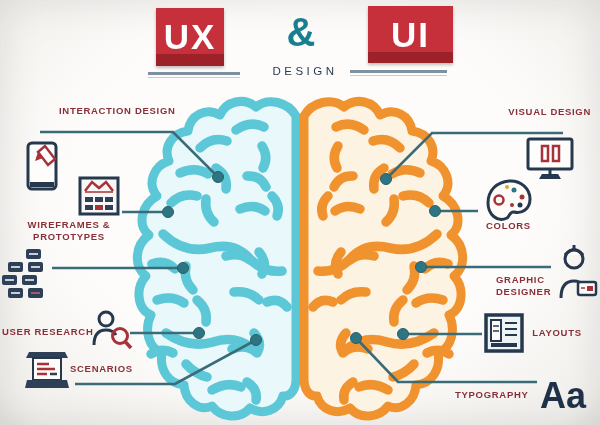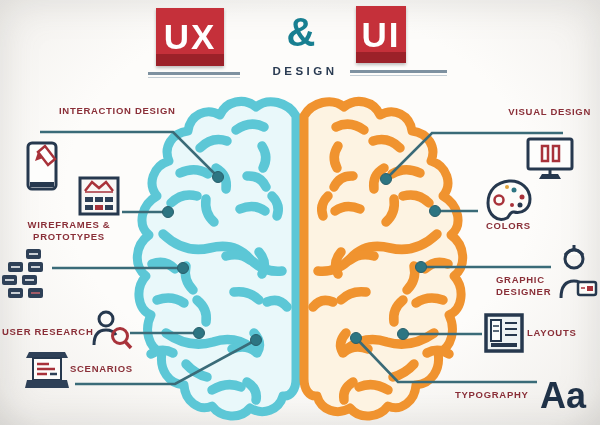--- a/index.html
+++ b/index.html
@@ -8,41 +8,41 @@
     box-shadow:inset 0 0 40px rgba(110,110,105,.18);}
   svg{display:block;}
   .art{position:absolute;left:0;top:0;}
 
   
   .badge{position:absolute;display:flex;align-items:center;justify-content:center;
     background:linear-gradient(#c5303a,#c5303a 80%,#9c2129 80%);
     color:#fff;font-weight:bold;font-size:35px;letter-spacing:2px;
     box-shadow:0 2px 3px rgba(0,0,0,.25);}
   .badge-ux{left:156px;top:8px;width:68px;height:58px;}
-  .badge-ui{left:356px;top:6px;width:50px;height:57px;}
+  .badge-ui{left:368px;top:6px;width:85px;height:57px;}
   .amp{position:absolute;left:281px;top:10px;width:40px;text-align:center;
     color:#187f91;font-size:40px;font-weight:bold;}
   .subtitle{position:absolute;left:268px;top:65px;width:74px;text-align:center;
-    color:#2a3b52;font-weight:bold;font-size:11.5px;letter-spacing:3.5px;}
+    color:#2a3b52;font-weight:normal;font-size:11.5px;letter-spacing:3.5px;}
   .rule{position:absolute;height:2px;border-top:3px solid #7e91a0;border-bottom:1px solid #c3cdd4;}
   .rule-left{left:148px;top:72px;width:92px;}
   .rule-right{left:350px;top:70px;width:97px;}
 
   
   .lbl{position:absolute;color:#8a2f38;font-weight:bold;font-size:9.5px;
     letter-spacing:.7px;line-height:12px;text-transform:uppercase;}
   .lbl-l1{left:27px;top:105px;width:150px;padding-left:32px;}
   .lbl-l2{left:16px;top:219px;width:106px;text-align:center;}
   .lbl-l3{left:48px;top:273px;width:135px;letter-spacing:1.4px;}
   .lbl-l4{left:2px;top:326px;width:95px;}
   .lbl-l5{left:70px;top:363px;width:75px;}
   .lbl-r1{left:476px;top:106px;width:115px;text-align:right;}
   .lbl-r2{left:486px;top:220px;width:60px;}
   .lbl-r3{left:496px;top:274px;width:64px;}
-  .lbl-r4{left:527px;top:327px;width:60px;}
+  .lbl-r4{left:527px;top:327px;width:60px;text-align:center;}
   .lbl-r5{left:455px;top:389px;width:88px;}
 
   .icon{position:absolute;}
   .i-tablet{left:24px;top:137px;}
   .i-wire{left:78px;top:176px;}
   .i-sitemap{left:2px;top:249px;}
   .i-research{left:91px;top:309px;}
   .i-scroll{left:23px;top:345px;}
   .i-monitor{left:525px;top:136px;}
   .i-palette{left:484px;top:178px;}

